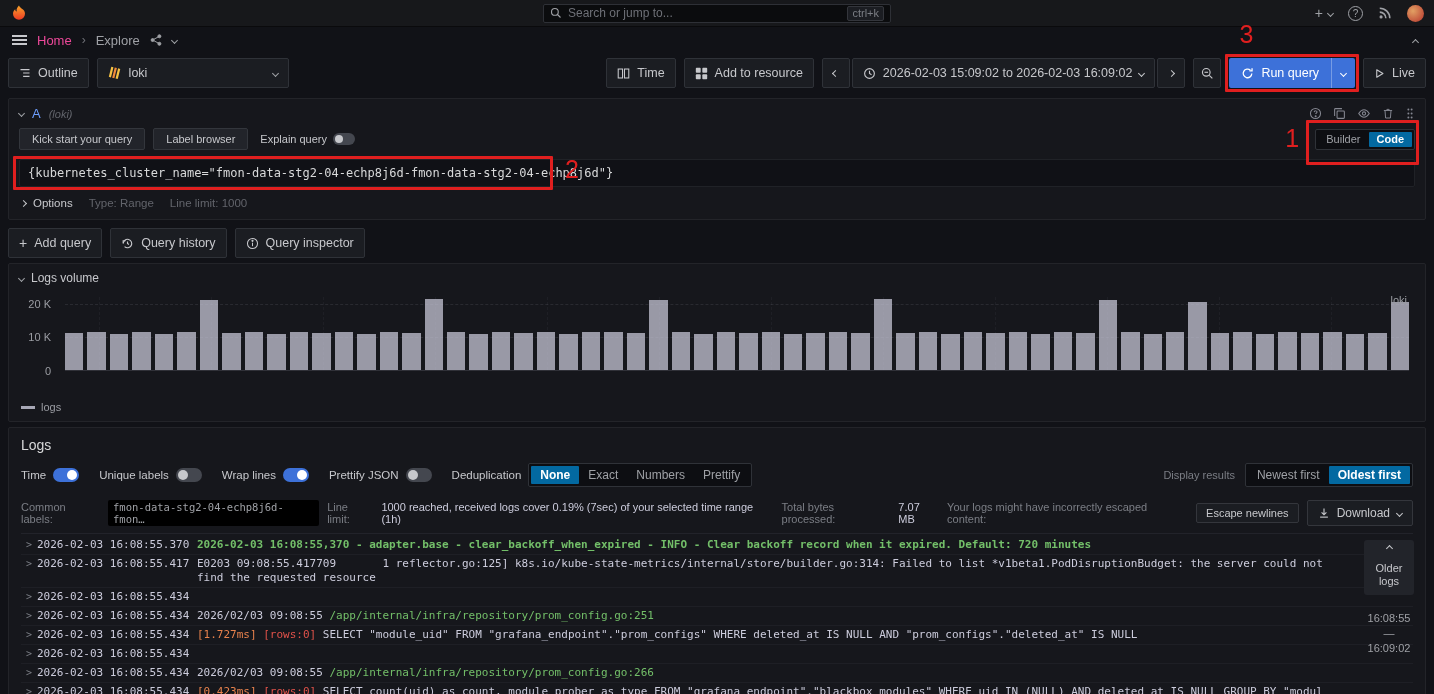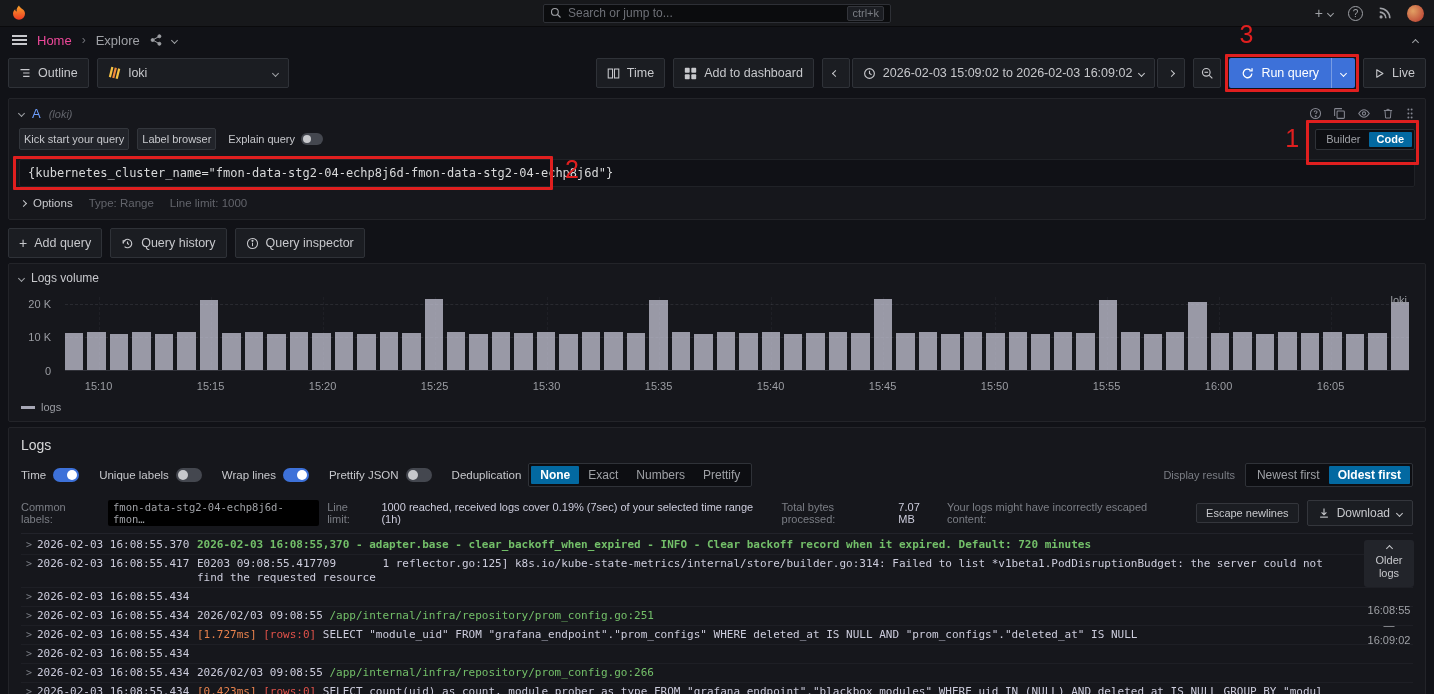--- a/index.html
+++ b/index.html
@@ -42,21 +42,21 @@
 .rq-main{display:flex;align-items:center;gap:7px;background:#3d71d9;color:#fff;padding:0 12px;font-size:12.5px;font-weight:500}
 .rq-caret{display:flex;align-items:center;background:#3d71d9;color:#fff;padding:0 9px;border-left:1px solid rgba(255,255,255,.3)}
 
 .panel{margin:5px 8px;background:#16171c;border:1px solid #232429;border-radius:2px}
 .qp-header{display:flex;align-items:center;gap:8px;padding:7px 10px 4px;font-size:12px}
 .ref-id{color:#6e9fff;font-weight:500;font-size:13px}
 .ds-hint{color:#62646b;font-style:italic;font-size:11px}
 .qp-icons{margin-left:auto;display:flex;align-items:center;gap:11px;color:#848690}
 .qp-icons span{cursor:pointer}
 .qp-toolbar{display:flex;align-items:center;padding:3px 10px 7px;gap:8px}
-.chip{background:#22242a;border:1px solid #33363c;border-radius:2px;font-size:11px;line-height:20px;padding:0 4px;color:#c7c8cc;cursor:pointer;white-space:nowrap}
+.chip{background:#22242a;border:1px solid #33363c;border-radius:2px;font-size:11px;line-height:20px;padding:0 12px;color:#c7c8cc;cursor:pointer;white-space:nowrap}
 .explain{display:flex;align-items:center;gap:6px;font-size:11px;color:#c7c8cc;margin-left:4px}
 .switch{width:26px;height:14px;border-radius:8px;background:#44474f;position:relative;cursor:pointer;flex:none}
 .switch::after{content:"";position:absolute;width:10px;height:10px;border-radius:50%;background:#c7c8cc;top:2px;left:2px}
 .switch.on{background:#3d71d9}
 .switch.on::after{left:auto;right:2px;background:#fff}
 .switch.sm{width:22px;height:12px}
 .switch.sm::after{width:8px;height:8px}
 .mode-wrap{margin-left:auto;position:relative}
 .seg-group{display:flex;align-items:center;background:#0d0e12;border:1px solid #2f3238;border-radius:2px;height:24px;padding:2px}
 .seg{padding:8px 9px;height:100%;display:flex;align-items:center;font-size:12px;color:#9fa1a6;border-radius:1px;cursor:pointer;white-space:nowrap}
@@ -101,21 +101,21 @@
 .log-rows-wrap{position:relative;margin-top:2px}
 .log-row{display:flex;align-items:flex-start;padding:2px 0;border-bottom:1px solid rgba(204,204,220,.05);font-family:"DejaVu Sans Mono",monospace;font-size:11px;line-height:14px;min-height:18px}
 .row-chev{flex:none;width:16px;color:#7b7e85;font-size:10px;text-align:center;cursor:pointer}
 .row-ts{flex:none;width:160px;color:#ccccdc}
 .row-body{flex:1;white-space:pre-wrap;word-break:break-all;padding-right:84px;color:#ccccdc}
 .seg-g{color:#73bf69}
 .seg-gb{color:#73bf69;font-weight:bold}
 .seg-o{color:#e8824d}
 .seg-r{color:#e0524a}
 .log-nav{position:absolute;right:0;top:4px;display:flex;flex-direction:column;align-items:center;width:48px}
-.older-btn{width:50px;background:#22242a;border-radius:3px;color:#c7c8cc;font-size:11px;line-height:13px;text-align:center;padding:6px 3px 7px;display:flex;flex-direction:column;align-items:center;gap:3px;cursor:pointer}
+.older-btn{width:50px;background:#22242a;border-radius:3px;color:#c7c8cc;font-size:11px;line-height:13px;text-align:center;padding:6px 3px 7px;display:flex;flex-direction:column;align-items:center;gap:11px;cursor:pointer}
 .nav-times{margin-top:16px;font-size:11px;color:#9fa1a6;text-align:center;line-height:15px}
 
 .anno-box{position:absolute;border:3px solid #e01f1f;z-index:40;pointer-events:none;border-radius:1px}
 .anno-num{position:absolute;color:#e01f1f;font-size:25px;font-weight:500;z-index:41;line-height:1;pointer-events:none}
 </style>
 </head>
 <body>
 
 <div class="topnav">
   <span>
@@ -203,21 +203,21 @@
         </svg>
       <span>Time</span>
     </button>
     <button class="btn">
       <svg width="13" height="13" viewBox="0 0 16 16" fill="#c7c8cc">
           <rect x="1" y="1" width="6" height="6" rx="1"></rect>
           <rect x="9" y="1" width="6" height="6" rx="1"></rect>
           <rect x="1" y="9" width="6" height="6" rx="1"></rect>
           <rect x="9" y="9" width="6" height="6" rx="1"></rect>
         </svg>
-      <span>Add to dashboard</span>
+      <span>Add to resource</span>
     </button>
     <div class="time-group">
       <button class="btn icon-btn">
           <i class="chev chev-left"></i>
         </button>
       <button class="btn">
         <svg width="13" height="13" viewBox="0 0 16 16" fill="none" stroke="#c7c8cc" stroke-width="1.4">
             <circle cx="8" cy="8" r="6"></circle>
             <path d="M8 4.5V8l2.5 1.5"></path>
           </svg>
@@ -441,34 +441,20 @@
           <div class="bar" style="height: 50%;"></div>
           <div class="bar" style="height: 51.8182%;"></div>
           <div class="bar" style="height: 50.9091%;"></div>
           <div class="bar" style="height: 52.2727%;"></div>
           <div class="bar" style="height: 50%;"></div>
           <div class="bar" style="height: 51.3636%;"></div>
           <div class="bar" style="height: 93.1818%;"></div>
         </div>
       <span class="series-label">loki</span>
     </div>
-    <div class="x-axis">
-        <span class="xtick" style="left: 2.5%;">15:10</span>
-        <span class="xtick" style="left: 10.8333%;">15:15</span>
-        <span class="xtick" style="left: 19.1667%;">15:20</span>
-        <span class="xtick" style="left: 27.5%;">15:25</span>
-        <span class="xtick" style="left: 35.8333%;">15:30</span>
-        <span class="xtick" style="left: 44.1667%;">15:35</span>
-        <span class="xtick" style="left: 52.5%;">15:40</span>
-        <span class="xtick" style="left: 60.8333%;">15:45</span>
-        <span class="xtick" style="left: 69.1667%;">15:50</span>
-        <span class="xtick" style="left: 77.5%;">15:55</span>
-        <span class="xtick" style="left: 85.8333%;">16:00</span>
-        <span class="xtick" style="left: 94.1667%;">16:05</span>
-      </div>
   </div>
   <div class="lv-legend">
     <span class="legend-swatch"></span>
     <span>logs</span>
   </div>
 </div>
 
 <div class="panel logs-panel">
   <div class="logs-title">Logs</div>
 

